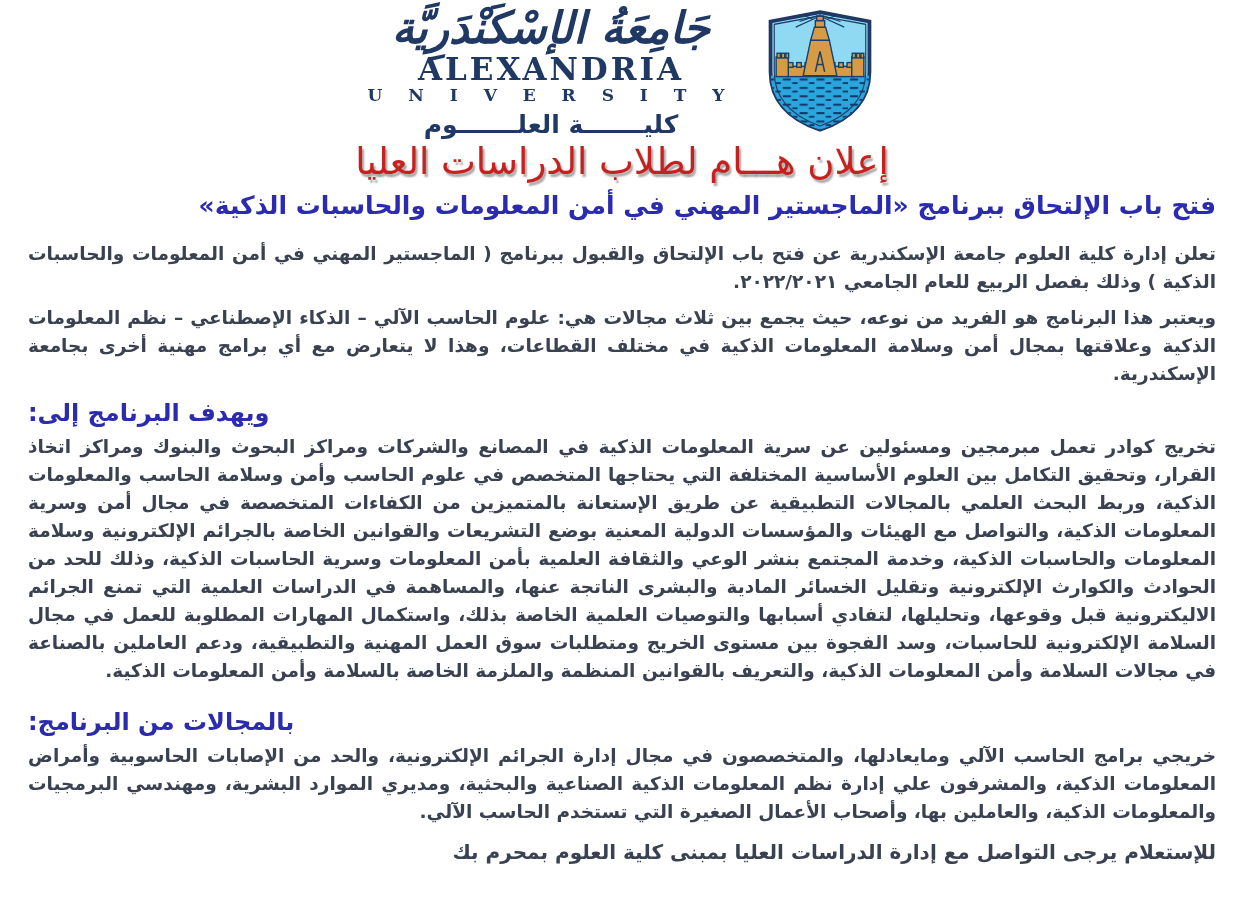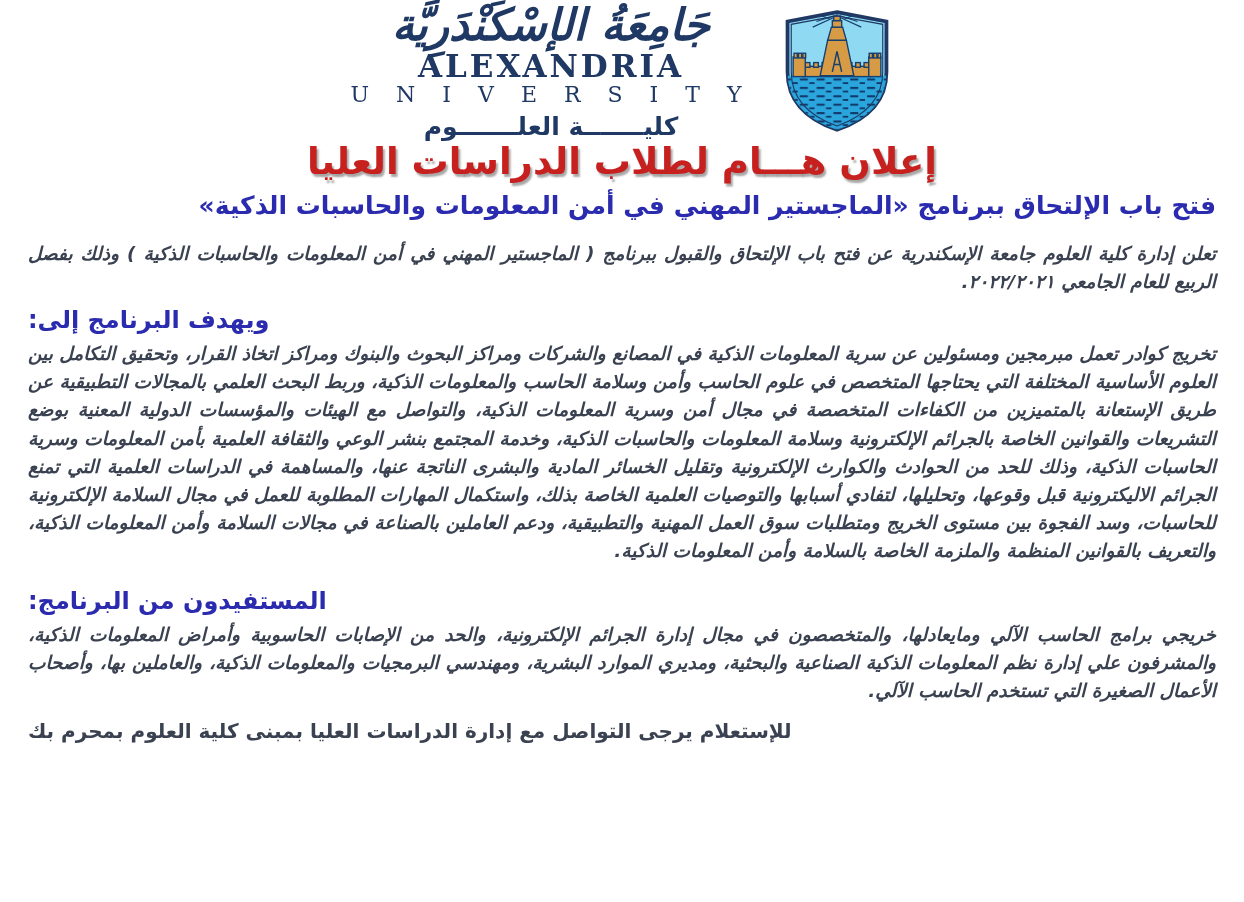--- a/index.html
+++ b/index.html
@@ -9,53 +9,52 @@
     font-family:"DejaVu Sans", sans-serif;
     direction:rtl;
   }
   .page { width:100%; height:100%; padding:4px 28px 0 28px; }
 
   
   .header { direction:ltr; display:flex; justify-content:center; align-items:center; gap:30px; height:134px; }
   .logo-text { text-align:center; color:var(--navy,#1F3864); line-height:1; }
   .logo-callig { font-size:44px; font-weight:bold; font-style:italic; letter-spacing:1px; direction:rtl; margin-bottom:4px; }
   .logo-alex { font-family:"DejaVu Serif", serif; font-weight:bold; font-size:31px; letter-spacing:3px; }
-  .logo-univ { font-family:"DejaVu Serif", serif; font-weight:normal; font-size:22px; letter-spacing:10px; margin-top:2px; }
+  .logo-univ { font-family:"DejaVu Serif", serif; font-weight:bold; font-size:17px; letter-spacing:10px; margin-top:2px; }
   .logo-fac { font-size:25px; font-weight:bold; direction:rtl; margin-top:8px; }
   .shield { width:112px; height:128px; flex:0 0 auto; }
 
   
   .title {
-    text-align:center; font-weight:bold; font-size:37px;
+    text-align:center; font-weight:normal; font-size:37px;
     color:var(--title_red,#C6201F);
     text-shadow:2px 3px 2px rgba(60,60,60,.45);
     margin:2px 0 8px 0;
   }
   .subtitle {
     text-align:right; font-weight:bold; font-size:25px;
     color:var(--heading_blue,#2B2BB0);
     margin-bottom:20px;
   }
   .sec-heading {
     font-weight:bold; font-size:24px; color:var(--heading_blue,#2B2BB0);
     margin:10px 0 6px 0; text-align:left;
   }
   .sec-heading.spaced { margin-top:22px; }
 
   
   .para {
     font-size:18.5px; font-weight:bold; line-height:1.52;
     color:var(--body_text,#3A4150);
     text-align:justify;
-    font-style:italic;
   }
   .para.gap { margin-bottom:8px; }
 
   .footer-line {
-    text-align:left; font-size:20px; font-weight:bold;
+    text-align:right; font-size:20px; font-weight:bold;
     color:var(--body_text,#3A4150); margin-top:14px;
   }
 </style>
 </head>
 <body>
 
 <div class="page">
 
   <div class="header">
     <div class="logo-text">
@@ -117,22 +116,23 @@
       </g>
 
       <path d="M60 8 L109 17 V68 C109 97 90 115 60 126 C30 115 11 97 11 68 V17 Z" fill="none" stroke="#1F3864" stroke-width="1.2"></path>
     </svg>
   </div>
 
   <div class="title">إعلان هـــام لطلاب الدراسات العليا</div>
   <div class="subtitle">فتح باب الإلتحاق ببرنامج «الماجستير المهني في أمن المعلومات والحاسبات الذكية»</div>
 
   <p class="para gap">تعلن إدارة كلية العلوم جامعة الإسكندرية عن فتح باب الإلتحاق والقبول ببرنامج ( الماجستير المهني في أمن المعلومات والحاسبات الذكية ) وذلك بفصل الربيع للعام الجامعي ٢٠٢٢/٢٠٢١.</p>
+  <p class="para">ويعتبر هذا البرنامج هو الفريد من نوعه، حيث يجمع بين ثلاث مجالات هي: علوم الحاسب الآلي – الذكاء الإصطناعي – نظم المعلومات الذكية وعلاقتها بمجال أمن وسلامة المعلومات الذكية في مختلف القطاعات، وهذا لا يتعارض مع أي برامج مهنية أخرى بجامعة الإسكندرية.</p>
 
   <div class="sec-heading">ويهدف البرنامج إلى:</div>
   <p class="para">تخريج كوادر تعمل مبرمجين ومسئولين عن سرية المعلومات الذكية في المصانع والشركات ومراكز البحوث والبنوك ومراكز اتخاذ القرار، وتحقيق التكامل بين العلوم الأساسية المختلفة التي يحتاجها المتخصص في علوم الحاسب وأمن وسلامة الحاسب والمعلومات الذكية، وربط البحث العلمي بالمجالات التطبيقية عن طريق الإستعانة بالمتميزين من الكفاءات المتخصصة في مجال أمن وسرية المعلومات الذكية، والتواصل مع الهيئات والمؤسسات الدولية المعنية بوضع التشريعات والقوانين الخاصة بالجرائم الإلكترونية وسلامة المعلومات والحاسبات الذكية، وخدمة المجتمع بنشر الوعي والثقافة العلمية بأمن المعلومات وسرية الحاسبات الذكية، وذلك للحد من الحوادث والكوارث الإلكترونية وتقليل الخسائر المادية والبشرى الناتجة عنها، والمساهمة في الدراسات العلمية التي تمنع الجرائم الاليكترونية قبل وقوعها، وتحليلها، لتفادي أسبابها والتوصيات العلمية الخاصة بذلك، واستكمال المهارات المطلوبة للعمل في مجال السلامة الإلكترونية للحاسبات، وسد الفجوة بين مستوى الخريج ومتطلبات سوق العمل المهنية والتطبيقية، ودعم العاملين بالصناعة في مجالات السلامة وأمن المعلومات الذكية، والتعريف بالقوانين المنظمة والملزمة الخاصة بالسلامة وأمن المعلومات الذكية.</p>
 
-  <div class="sec-heading spaced">المستفيدون من البرنامج:</div>
+  <div class="sec-heading spaced">بالمجالات من البرنامج:</div>
   <p class="para">خريجي برامج الحاسب الآلي ومايعادلها، والمتخصصون في مجال إدارة الجرائم الإلكترونية، والحد من الإصابات الحاسوبية وأمراض المعلومات الذكية، والمشرفون علي إدارة نظم المعلومات الذكية الصناعية والبحثية، ومديري الموارد البشرية، ومهندسي البرمجيات والمعلومات الذكية، والعاملين بها، وأصحاب الأعمال الصغيرة التي تستخدم الحاسب الآلي.</p>
 
   <div class="footer-line">للإستعلام يرجى التواصل مع إدارة الدراسات العليا بمبنى كلية العلوم بمحرم بك</div>
 
 </div>
 
 </body></html>

